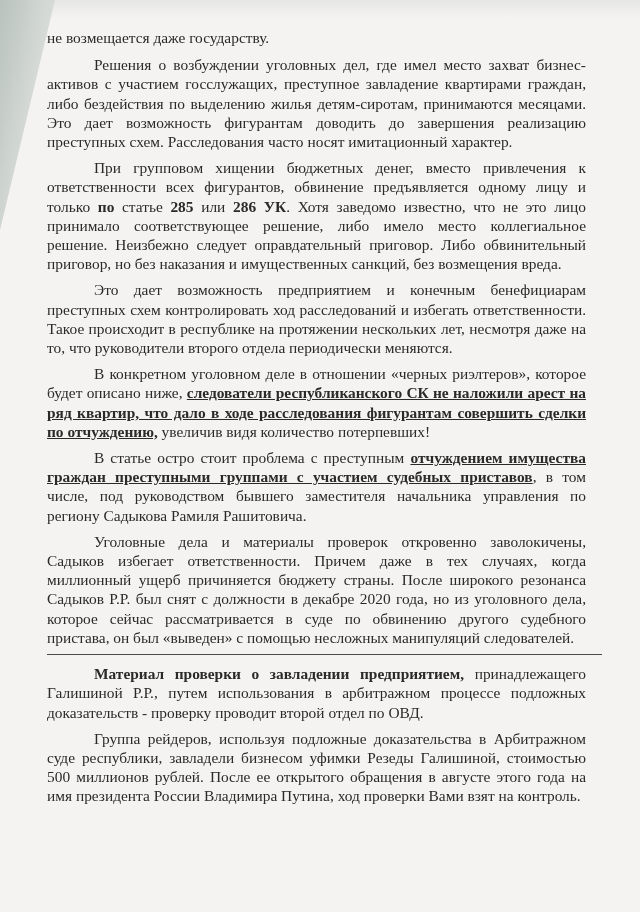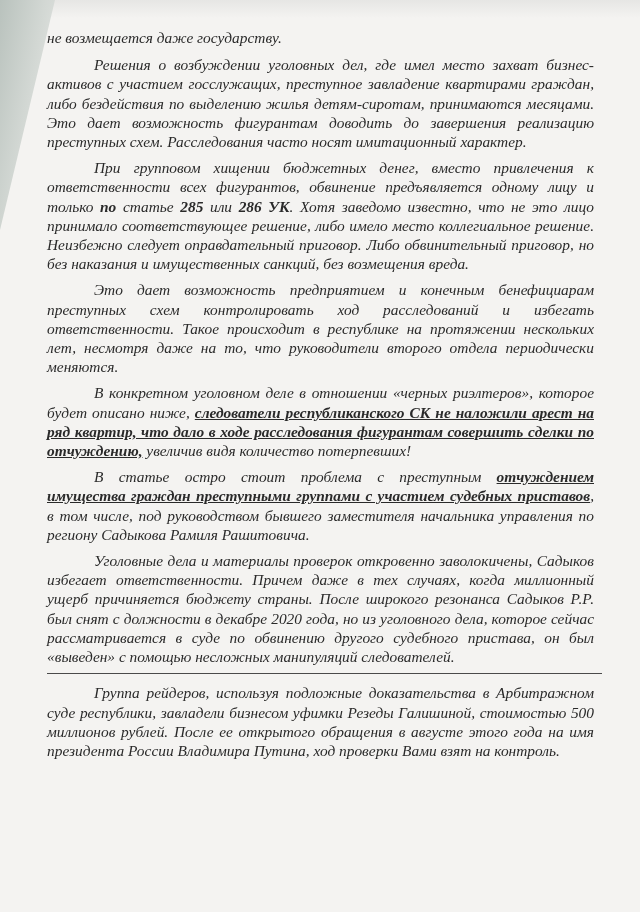--- a/index.html
+++ b/index.html
@@ -16,21 +16,21 @@
     clip-path: polygon(0 0, 55px 0, 0 230px);
   }
   .page-top {
     position: absolute; left: 40px; top: 0; right: 0; height: 18px;
     background: linear-gradient(#e6e6e4, #f4f3f1);
   }
   .content {
     position: absolute; left: 47px; top: 28px; width: 555px;
     font-size: 15.4px; line-height: 19.2px;
   }
-  p { margin: 0 8px 7px 0; text-align: justify; text-indent: 47px; font-style: italic; }
+  p { margin: 0 16px 7px 0; text-align: justify; text-indent: 47px; }
   p.first { text-indent: 0; margin-bottom: 8px; }
   .b { font-weight: bold; }
   .bu { font-weight: bold; text-decoration: underline; }
   .heading { font-weight: bold; margin-top: 12px; margin-bottom: 0; padding-bottom: 4px; }
   .rule { height: 0; border-top: 1.5px solid #4a4a4a; margin: 0 0 9px 0; }
 </style>
 </head>
 <body>
 
 <div class="page-top"></div>
@@ -47,15 +47,16 @@
 
   <p><span>В конкретном уголовном деле в отношении «черных риэлтеров», которое будет описано ниже, </span><span class="bu">следователи республиканского СК не наложили арест на ряд квартир, что дало в ходе расследования фигурантам совершить сделки по отчуждению,</span><span> увеличив видя количество потерпевших!</span></p>
 
   <p><span>В статье остро стоит проблема с преступным </span><span class="bu">отчуждением имущества граждан преступными группами с участием судебных приставов</span><span>, в том числе, под руководством бывшего заместителя начальника управления по региону Садыкова Рамиля Рашитовича.</span></p>
 
   <p>Уголовные дела и материалы проверок откровенно заволокичены, Садыков избегает ответственности. Причем даже в тех случаях, когда миллионный ущерб причиняется бюджету страны. После широкого резонанса Садыков Р.Р. был снят с должности в декабре 2020 года, но из уголовного дела, которое сейчас рассматривается в суде по обвинению другого судебного пристава, он был «выведен» с помощью несложных манипуляций следователей.</p>
 
 
   <div class="rule"></div>
 
+  <p><span class="b">Материал проверки о завладении предприятием,</span><span> принадлежащего Галишиной Р.Р., путем использования в арбитражном процессе подложных доказательств - проверку проводит второй отдел по ОВД.</span></p>
 
   <p>Группа рейдеров, используя подложные доказательства в Арбитражном суде республики, завладели бизнесом уфимки Резеды Галишиной, стоимостью 500 миллионов рублей. После ее открытого обращения в августе этого года на имя президента России Владимира Путина, ход проверки Вами взят на контроль.</p>
 </div>
 
 </body></html>

